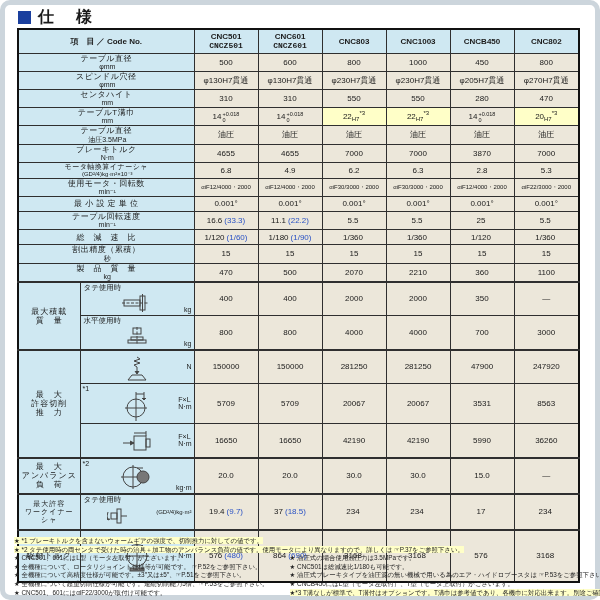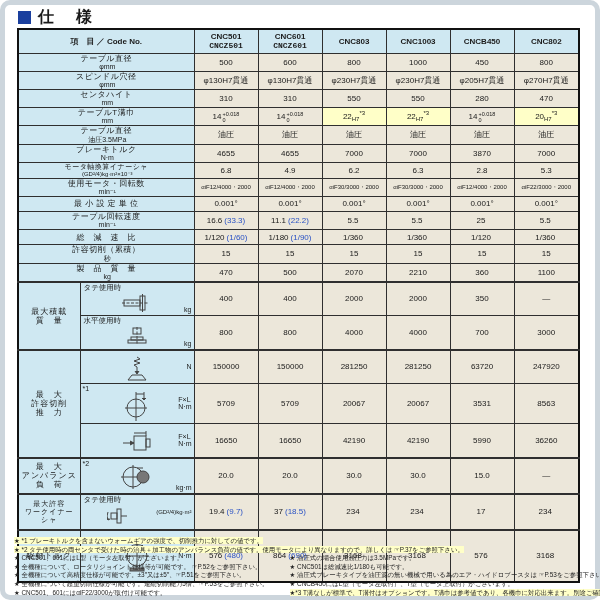--- a/index.html
+++ b/index.html
@@ -279,21 +279,21 @@
     <td class="v"><span>1/180</span><span class="blue">(1/90)</span></td>
     <td class="v"><span>1/360</span><span class="blue"></span></td>
     <td class="v"><span>1/360</span><span class="blue"></span></td>
     <td class="v"><span>1/120</span><span class="blue"></span></td>
     <td class="v"><span>1/360</span><span class="blue"></span></td>
   </tr>
 
   <tr class="r15">
     <td class="lbl" colspan="2">
           <div class="in">
-            <span class="lname">許容切削（累積）</span>
+            <span class="lname">割出精度（累積）</span>
             <span class="lunit">秒</span>
           </div>
         </td>
     <td class="v">15</td>
     <td class="v">15</td>
     <td class="v">15</td>
     <td class="v">15</td>
     <td class="v">15</td>
     <td class="v">15</td>
   </tr>
@@ -374,21 +374,21 @@
                 <path d="M4,24 h18 l-4,-5 h-10 z"></path>
               </g>
             </svg>
       </span>
       <span class="u2">N</span>
     </td>
     <td class="v">150000</td>
     <td class="v">150000</td>
     <td class="v">281250</td>
     <td class="v">281250</td>
-    <td class="v">63720</td>
+    <td class="v">47900</td>
     <td class="v">247920</td>
   </tr>
   <tr class="r40">
     <td class="sub">
       <span class="mark">*1</span>
       <span class="icn">
         <svg width="30" height="32" viewBox="0 0 30 32">
               <g class="ic">
                 <circle cx="14" cy="18" r="9"></circle>
                 <line x1="3" y1="18" x2="25" y2="18"></line>

